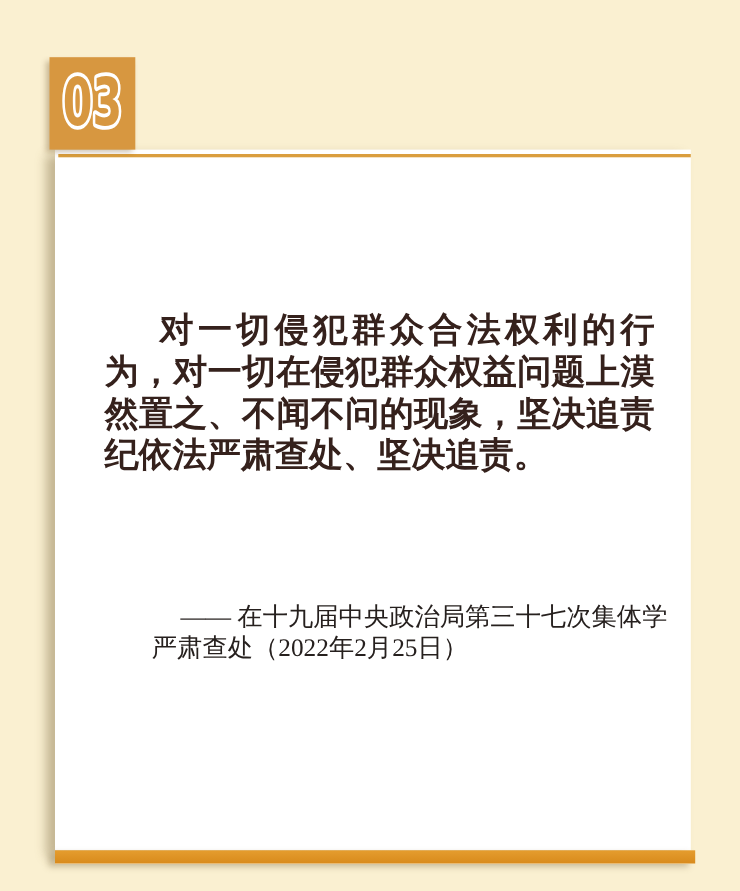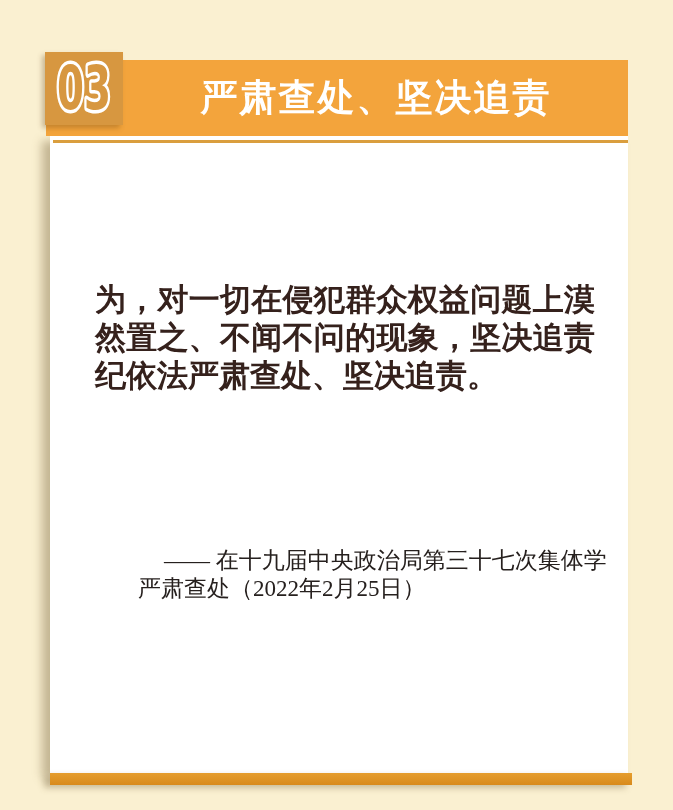--- a/index.html
+++ b/index.html
@@ -45,21 +45,21 @@
     color: var(--title-text, #FFFFFF);
     font-size: 37px;
     font-weight: 900;
     letter-spacing: 2px;
     white-space: nowrap;
   }
   
   .badge {
     position: absolute;
     left: 45px; top: 52px;
-    width: 78px; height: 73px;
+    width: 78px; height: 84px;
     background: var(--badge, #D79740);
     box-shadow: -3px 3px 5px rgba(90, 55, 10, 0.30);
     display: flex;
     align-items: center;
     justify-content: center;
   }
   .badge svg { display: block; }
   .badge text {
     font-family: "DejaVu Sans", "Liberation Sans", sans-serif;
     font-weight: bold;
@@ -108,34 +108,32 @@
 </style>
 </head>
 <body style="--background: #FAF0D1; --card: #FFFFFF; --banner: #F3A43C; --badge: #D79740; --separator: #DA9E3E; --strip-top: #E59D2E; --strip-bottom: #D88A1C; --title-text: #FFFFFF; --quote-text: #35211C; --attribution-text: #26201E;">
 
 <div class="page">
 
   <div class="card">
     <div class="separator"></div>
 
     <div class="quote">
+      <div class="quote-line first">对一切侵犯群众合法权利的行</div>
       <div class="quote-line">为，对一切在侵犯群众权益问题上漠</div>
       <div class="quote-line">然置之、不闻不问的现象，坚决追责</div>
       <div class="quote-line last">纪依法严肃查处、坚决追责。</div>
     </div>
 
     <div class="attribution">
       <div class="attribution-line first">—— 在十九届中央政治局第三十七次集体学</div>
       <div class="attribution-line">严肃查处（2022年2月25日）</div>
     </div>
   </div>
 
-  <div class="banner">
-    <span class="banner-title">严肃查处、坚决追责</span>
-  </div>
 
   <div class="badge">
     <svg width="78" height="84" viewBox="0 0 78 84">
       <text x="39" y="62" text-anchor="middle" font-size="60" font-weight="bold" textLength="54" lengthAdjust="spacingAndGlyphs" fill="#D79740" stroke="#FFFFFF" stroke-width="7" stroke-linejoin="round" paint-order="stroke">03</text>
     </svg>
   </div>
 
   <div class="strip"></div>
 
 </div>

